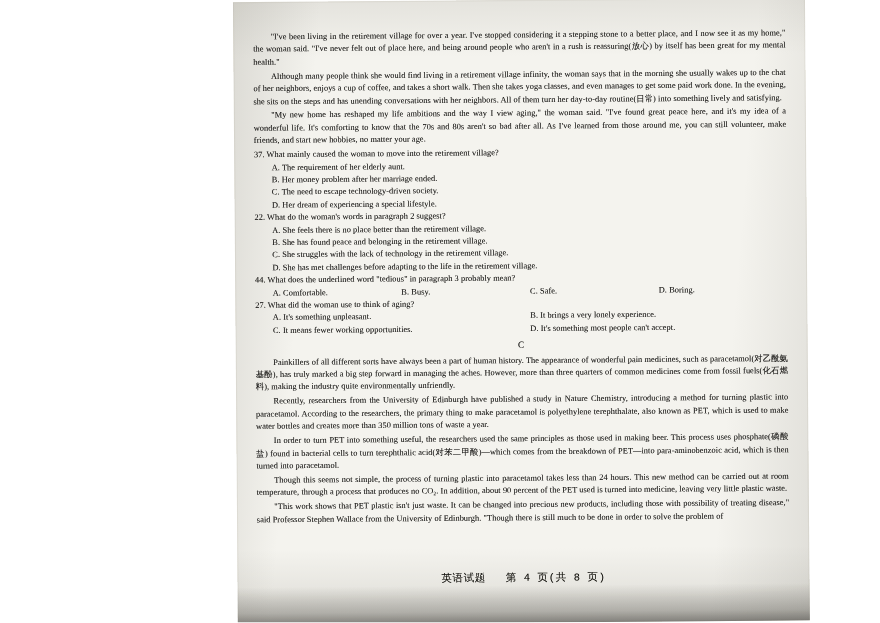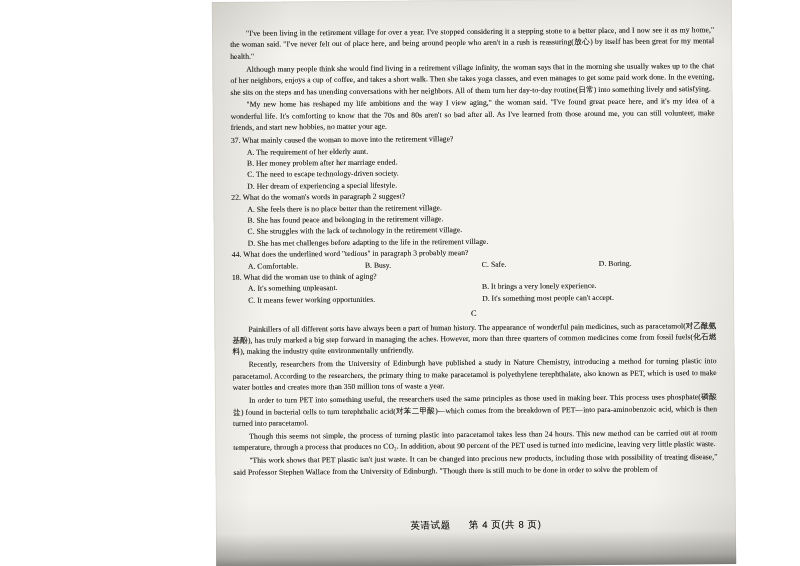--- a/index.html
+++ b/index.html
@@ -89,21 +89,21 @@
     left: 18px;
     right: 18px;
     bottom: 34px;
     display: flex;
     justify-content: center;
     gap: 18px;
     font-size: 9px;
     color: #15140f;
     letter-spacing: 0.6px;
   }
-  .cn { font-family: Liberation Sans, sans-serif; font-size: 8px; }
+  .cn { font-family: Liberation Mono, monospace; font-size: 8px; }
   .footer .cn { font-size: 9.5px; }
   
   .content, .footer { text-shadow: 0 0 0.35px rgba(0,0,0,0.35); }
 </style>
 </head>
 <body>
 
 <div class="page">
   <div class="sheet">
 
@@ -136,21 +136,21 @@
         <span>What does the underlined word "tedious" in paragraph 3 probably mean?</span>
       </p>
       <div class="opts four indent-opt">
         <span class="o">A. Comfortable.</span>
         <span class="o">B. Busy.</span>
         <span class="o">C. Safe.</span>
         <span class="o">D. Boring.</span>
       </div>
 
       <p class="qline">
-        <span>18.</span>
+        <span>27.</span>
         <span>What did the woman use to think of aging?</span>
       </p>
       <div class="opts two indent-opt">
         <span class="o">A. It's something unpleasant.</span>
         <span class="o">B. It brings a very lonely experience.</span>
       </div>
       <div class="opts two indent-opt">
         <span class="o">C. It means fewer working opportunities.</span>
         <span class="o">D. It's something most people can't accept.</span>
       </div>

